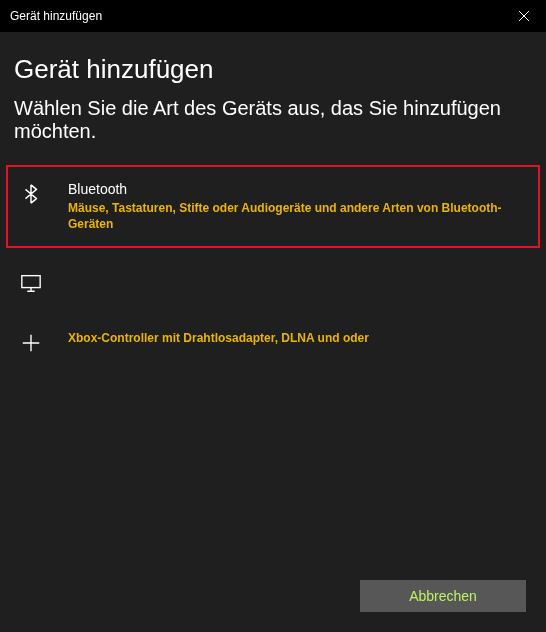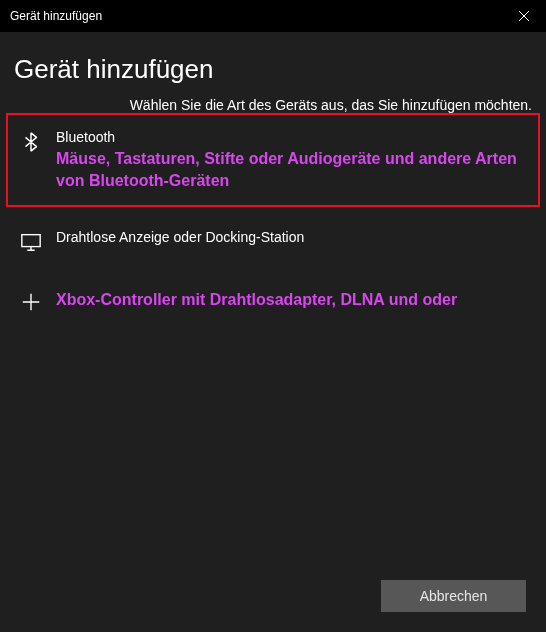--- a/index.html
+++ b/index.html
@@ -43,30 +43,31 @@
     .content {
       padding: 22px 14px 0 14px;
     }
     .main-title {
       font-size: 26px;
       font-weight: 400;
       color: #ffffff;
       margin-bottom: 12px;
     }
     .subtitle {
-      font-size: 14px;
+      font-size: 20px;
       color: #ffffff;
-      text-align: right;
+      margin-bottom: 22px;
     }
     .option {
       display: flex;
       align-items: flex-start;
       padding: 14px 6px;
       cursor: pointer;
       margin-bottom: 8px;
+      gap: 12px;
     }
     .option.highlighted {
       border: 2px solid #e81123;
       margin-left: -8px;
       margin-right: -8px;
       padding: 14px 12px;
     }
     .option-icon {
       width: 22px;
       height: 22px;
@@ -79,36 +80,36 @@
     }
     .option-text {
       flex: 1;
     }
     .option-title {
       font-size: 14px;
       color: #ffffff;
       margin-bottom: 3px;
     }
     .option-desc {
-      font-size: 16px;
-      color: #d946ef;
+      font-size: 12px;
+      color: #eab308;
       font-weight: 600;
       line-height: 1.35;
     }
     .footer {
       position: absolute;
       bottom: 20px;
       right: 20px;
     }
     .cancel-button {
       background: #575757;
-      color: #e5e5e5;
+      color: #bef264;
       border: none;
       padding: 8px 0;
-      width: 145px;
+      width: 166px;
       font-size: 14px;
       cursor: pointer;
       font-family: inherit;
     }
   </style>
 </head>
 <body>
 
 <div class="titlebar">
   <span class="titlebar-text">Gerät hinzufügen</span>
@@ -136,21 +137,20 @@
   </div>
 
   <div class="option">
     <div class="option-icon">
       <svg viewBox="0 0 24 24" width="22" height="22">
         <rect x="2" y="4" width="20" height="13" stroke="#ffffff" stroke-width="1.5" fill="none"></rect>
         <path d="M8 21 L16 21 M12 17 L12 21" stroke="#ffffff" stroke-width="1.5" fill="none"></path>
       </svg>
     </div>
     <div class="option-text">
-      <div class="option-title">Drahtlose Anzeige oder Docking-Station</div>
     </div>
   </div>
 
   <div class="option">
     <div class="option-icon">
       <svg viewBox="0 0 24 24" width="22" height="22">
         <path d="M12 3 L12 21 M3 12 L21 12" stroke="#ffffff" stroke-width="1.5" fill="none"></path>
       </svg>
     </div>
     <div class="option-text">

